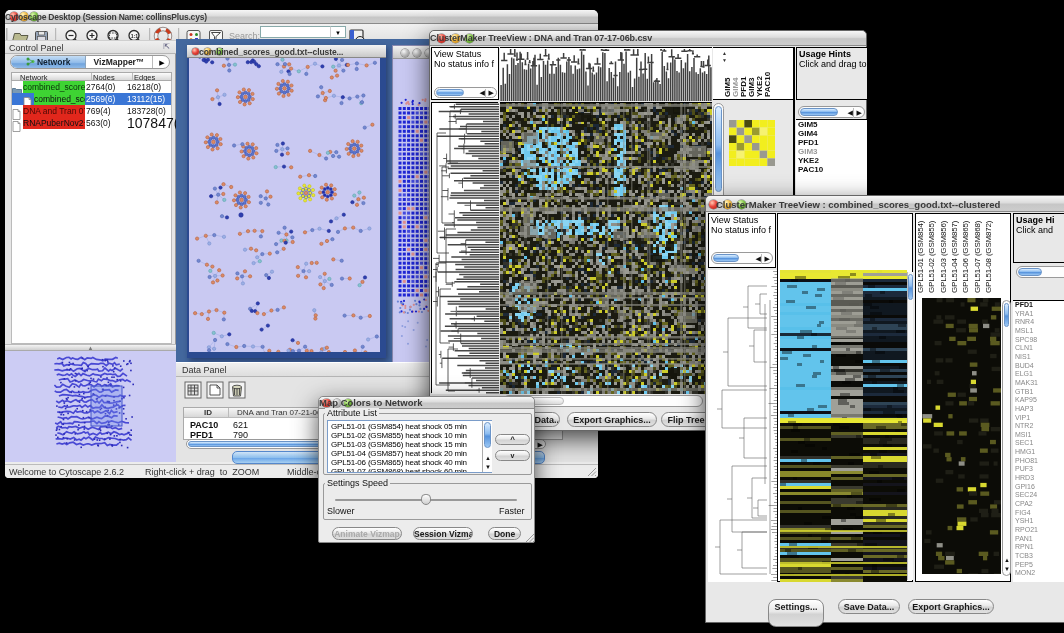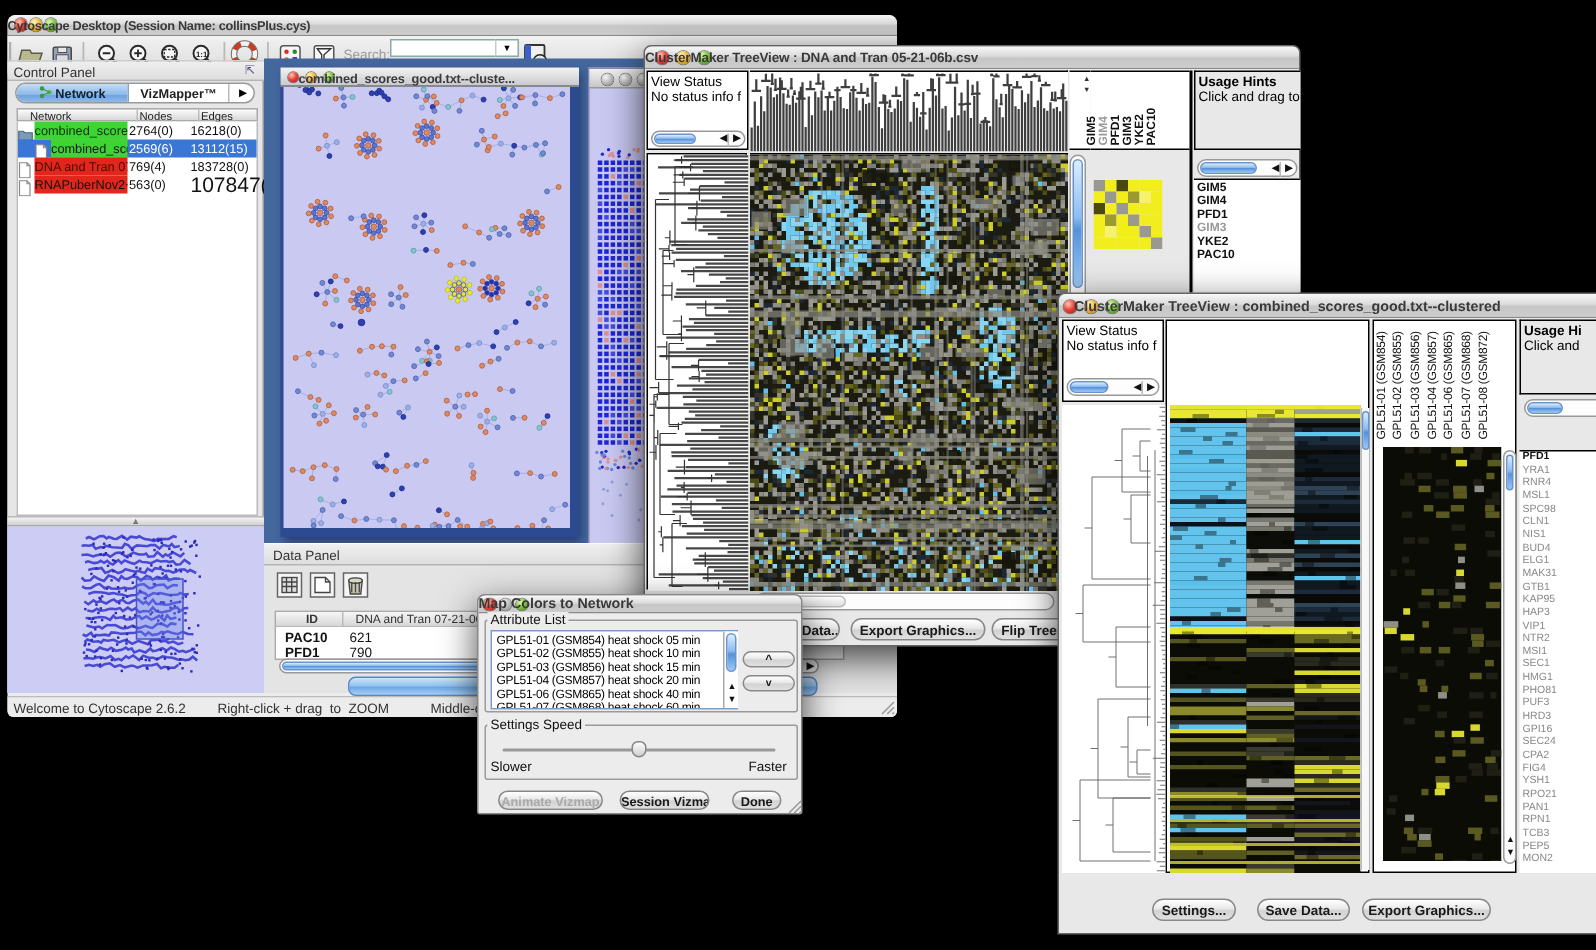--- a/index.html
+++ b/index.html
@@ -1213,21 +1213,21 @@
     </div>
     <svg class="abs" style="left:582px;top:457px" width="10" height="10" viewBox="0 0 10 10">
       <path d="M9 1 L1 9 M9 4.5 L4.5 9 M9 8 L8 9" stroke="#999" stroke-width="1"></path>
     </svg>
   </div>
 <div class="win" style="left:429px;top:30px;width:438px;height:401px;background:#e8e8e8;border:1px solid #666;border-radius:5px 5px 0 0">
     <div class="tbar" style="height:15px">
       <div style="position:absolute;left:6.5px;top:3.0px;width:9.0px;height:9.0px;border-radius:50%;background:radial-gradient(circle at 35% 30%, #ffb3a0 8%, #e8453c 45%, #b01e14 90%);box-shadow:0 0 0 0.5px rgba(60,60,60,.7)"></div>
       <div style="position:absolute;left:20.5px;top:3.0px;width:9.0px;height:9.0px;border-radius:50%;background:radial-gradient(circle at 35% 30%, #ffeeb0 8%, #f0b73c 45%, #c07d10 90%);box-shadow:0 0 0 0.5px rgba(60,60,60,.7)"></div>
       <div style="position:absolute;left:34.5px;top:3.0px;width:9.0px;height:9.0px;border-radius:50%;background:radial-gradient(circle at 35% 30%, #d0f0a0 8%, #7ec246 45%, #4a8a18 90%);box-shadow:0 0 0 0.5px rgba(60,60,60,.7)"></div>
-      <div class="ttxt" style="top:2px;font-size:9px;letter-spacing:-0.1px">ClusterMaker TreeView : DNA and Tran 05-21-06b.csv</div>
+      <div class="ttxt" style="top:2px;font-size:9px;letter-spacing:-0.1px">ClusterMaker TreeView : DNA and Tran 07-17-06b.csv</div>
     </div>
     <div class="panelb" style="left:1px;top:16px;width:68px;height:53px">
       <div style="position:absolute;left:2px;top:1px;font-size:9px;color:#000">View Status</div>
       <div style="position:absolute;left:2px;top:11px;font-size:9px;color:#000;white-space:nowrap">No status info f</div>
       <div class="sct" style="left:2px;top:39px;width:63px;height:11px">
         <div class="scth" style="left:1px;top:1px;width:28px;height:7px"></div>
         <span class="scar" style="right:11px;top:1px">◀</span>
         <span class="scar" style="right:2px;top:1px">▶</span>
         <div class="scsep" style="right:10px;top:1px;height:9px"></div>
       </div>
@@ -2064,21 +2064,21 @@
       <div style="position:absolute;left:2px;top:199.0px;font-size:7px;font-weight:normal;color:#888">CPA2</div>
       <div style="position:absolute;left:2px;top:207.6px;font-size:7px;font-weight:normal;color:#888">FIG4</div>
       <div style="position:absolute;left:2px;top:216.2px;font-size:7px;font-weight:normal;color:#888">YSH1</div>
       <div style="position:absolute;left:2px;top:224.9px;font-size:7px;font-weight:normal;color:#888">RPO21</div>
       <div style="position:absolute;left:2px;top:233.6px;font-size:7px;font-weight:normal;color:#888">PAN1</div>
       <div style="position:absolute;left:2px;top:242.2px;font-size:7px;font-weight:normal;color:#888">RPN1</div>
       <div style="position:absolute;left:2px;top:250.9px;font-size:7px;font-weight:normal;color:#888">TCB3</div>
       <div style="position:absolute;left:2px;top:259.5px;font-size:7px;font-weight:normal;color:#888">PEP5</div>
       <div style="position:absolute;left:2px;top:268.2px;font-size:7px;font-weight:normal;color:#888">MON2</div>
     </div>
-    <div class="pillb" style="left:62px;top:403px;width:56px;height:15px;font-size:9px;line-height:14px;font-weight:bold">Settings...</div>
+    <div class="pillb" style="left:62px;top:403px;width:56px;height:28px;font-size:9px;line-height:14px;font-weight:bold">Settings...</div>
     <div class="pillb" style="left:132px;top:403px;width:62px;height:15px;font-size:9px;line-height:14px;font-weight:bold">Save Data...</div>
     <div class="pillb" style="left:202px;top:403px;width:86px;height:15px;font-size:9px;line-height:14px;font-weight:bold">Export Graphics...</div>
   </div>
 <div class="win" style="left:318px;top:396px;width:217px;height:147px;background:#ececec;border:1px solid #888;border-radius:5px 5px 2px 2px">
     <div class="tbar" style="height:12px">
       <div style="position:absolute;left:3.3px;top:1.7999999999999998px;width:8.4px;height:8.4px;border-radius:50%;background:radial-gradient(circle at 35% 30%, #ffb3a0 8%, #e8453c 45%, #b01e14 90%);box-shadow:0 0 0 0.5px rgba(60,60,60,.7)"></div>
       <div style="position:absolute;left:13.8px;top:1.7999999999999998px;width:8.4px;height:8.4px;border-radius:50%;background:radial-gradient(circle at 35% 30%, #f0f0f0 8%, #bcbcbc 50%, #909090 90%);box-shadow:0 0 0 0.5px rgba(60,60,60,.7)"></div>
       <div style="position:absolute;left:24.8px;top:1.7999999999999998px;width:8.4px;height:8.4px;border-radius:50%;background:radial-gradient(circle at 35% 30%, #d0f0a0 8%, #7ec246 45%, #4a8a18 90%);box-shadow:0 0 0 0.5px rgba(60,60,60,.7)"></div>
       <div class="ttxt" style="top:0px;font-size:9.5px">Map Colors to Network</div>
     </div>

